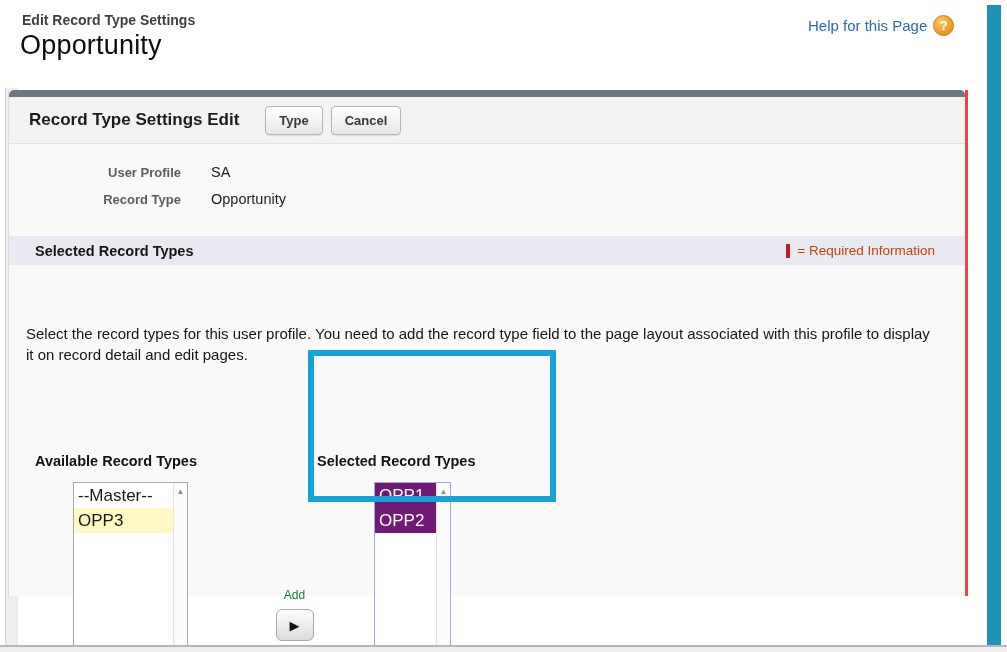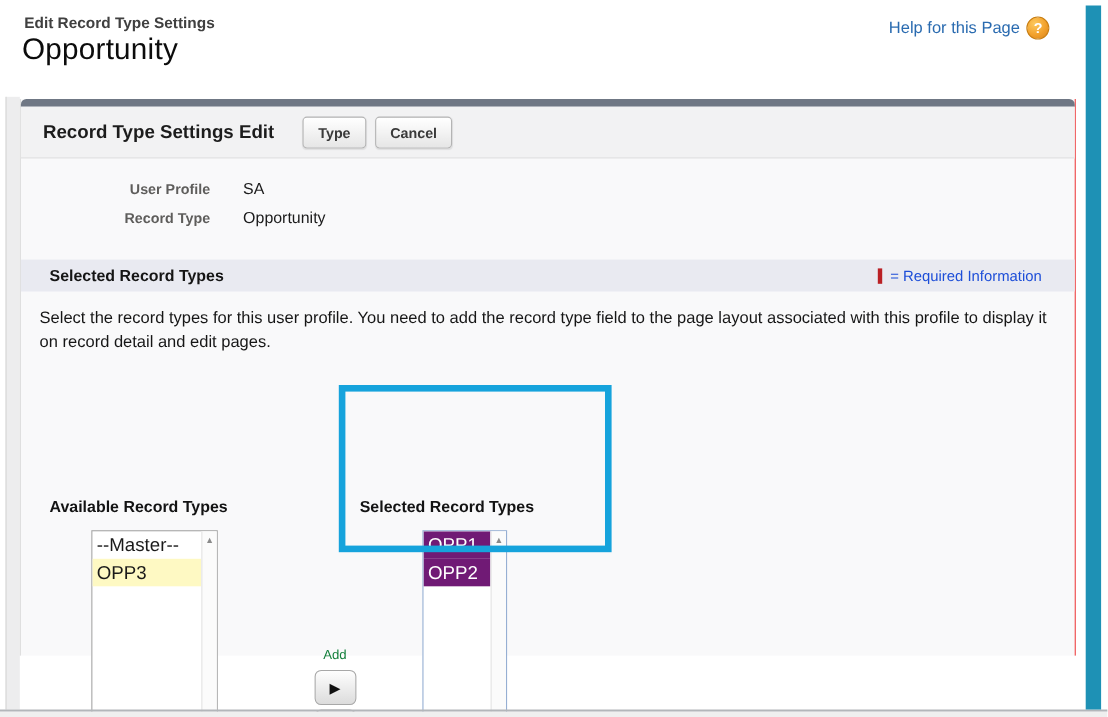--- a/index.html
+++ b/index.html
@@ -17,44 +17,44 @@
                border:1px solid #c87e12; color:#fff; font-weight:bold; font-size:13px;
                display:flex; align-items:center; justify-content:center; cursor:pointer; }
 
   
   .left-rail { position:absolute; left:5px; top:88px; width:13px; height:557px; background:#ededee; border-left:1px solid #d6d6d6; }
   .edge-stripe { position:absolute; left:987px; top:5px; width:14px; height:640px; background:#1e91b5; z-index:6; }
   .bottom-line { position:absolute; left:0; top:645px; width:1007px; height:2px; background:#b3b6ba; z-index:5; }
   .bottom-strip { position:absolute; left:0; top:647px; width:1007px; height:5px; background:#efefef; z-index:5; }
 
   
-  .panel { position:absolute; left:18px; top:90px; width:960px; height:506px;
-           background:#f9f9fa; border-left:1px solid #dcdcdc; border-right:1px solid #ef4444; }
+  .panel { position:absolute; left:8px; top:90px; width:960px; height:506px;
+           background:#f9f9fa; border-left:1px solid #dcdcdc; border-right:3px solid #ef4444; }
   .panel-topbar { height:7px; background:#6f7784; border-radius:5px 5px 0 0; }
   .panel-header { height:47px; background:#f2f2f3; display:flex; align-items:center; padding-left:20px;
                   border-bottom:1px solid #e2e2e2; }
   .panel-header h2 { font-size:17px; font-weight:bold; color:#1c1c1c; margin-right:26px; }
   .btn { font-family:"Liberation Sans", sans-serif; font-size:13px; font-weight:bold; color:#3a3a3a;
          background:linear-gradient(#ffffff, #e6e6e6); border:1px solid #b4b4b4; border-radius:4px;
          padding:6px 13px; margin-right:8px; cursor:pointer; box-shadow:0 1px 1px rgba(0,0,0,.08); }
 
   
   .form-area { padding:20px 0 18px 0; }
   .form-row { display:flex; align-items:baseline; margin-bottom:11px; }
   .form-label { width:172px; text-align:right; font-size:13px; font-weight:bold; color:#5e5d5b; }
   .form-value { margin-left:30px; font-size:14.5px; color:#1b1b1b; }
 
   
   .section-bar { height:29px; background:#e9eaf1; display:flex; align-items:center; justify-content:space-between;
                  padding:0 30px 0 26px; }
   .section-title { font-size:14.5px; font-weight:bold; color:#151515; }
-  .req-legend { display:flex; align-items:center; font-size:13.5px; color:#1d4ed8; }
+  .req-legend { display:flex; align-items:center; font-size:13.5px; color:#c2410c; }
   .req-bar { display:inline-block; width:4px; height:14px; background:#ba2025; margin-right:7px; }
 
-  .description { padding:14px 24px 0 17px; font-size:15px; color:#161616; line-height:21px; max-width:965px; }
+  .description { padding:14px 24px 0 17px; font-size:15px; color:#161616; line-height:21px; max-width:965px;margin-top:44px; }
 
   
   .lists { position:absolute; left:0; top:255px; width:958px; height:307px; }
   .list-label { position:absolute; font-size:14.5px; font-weight:bold; color:#131313; }
   .lab-available { left:26px; top:108px; }
   .lab-selected { left:308px; top:108px; }
 
   .listbox { position:absolute; background:#fff; display:flex; }
   .box-available { left:64px; top:137px; width:115px; height:260px; border:1px solid #a6a6a6; }
   .box-selected  { left:365px; top:137px; width:77px; height:260px; border:1px solid #96afd3; }

